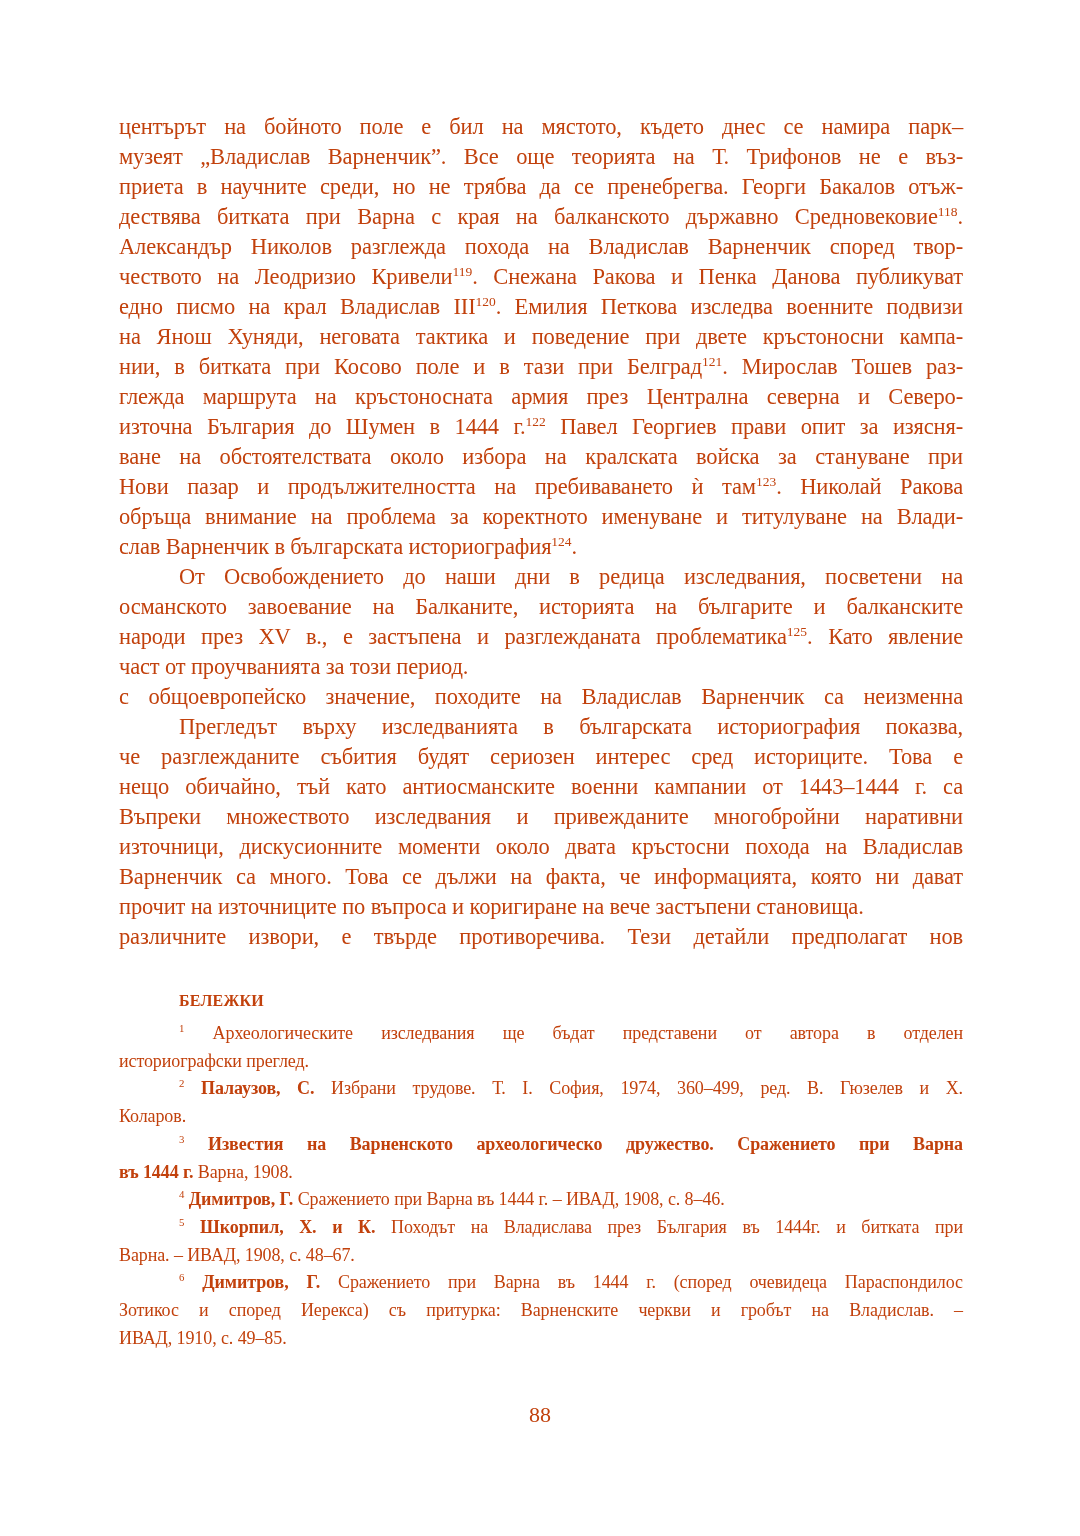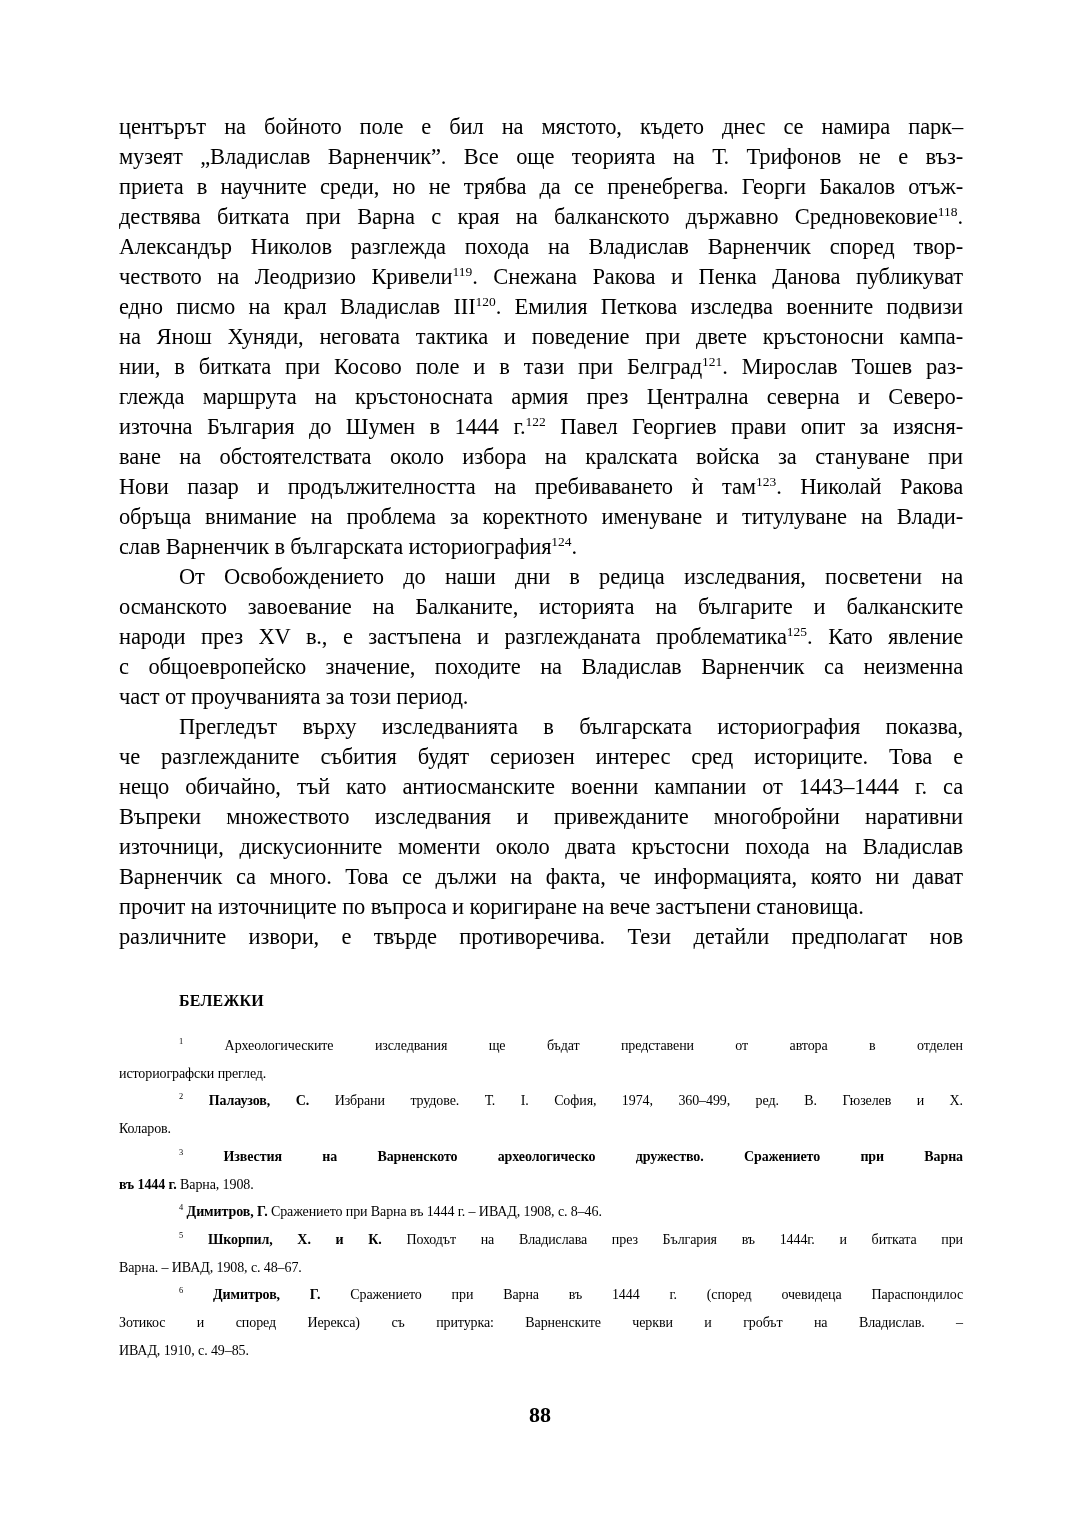--- a/index.html
+++ b/index.html
@@ -5,21 +5,21 @@
   html, body {
     margin: 0;
     padding: 0;
     background: #e8e8e8;
   }
   .page {
     position: relative;
     width: 1080px;
     height: 1536px;
     background: #ffffff;
-    color: #000000;
+    color: #c2410c;
     font-family: "Liberation Serif", "DejaVu Serif", serif;
     overflow: hidden;
   }
   .content {
     position: absolute;
     left: 119px;
     top: 112px;
     width: 844px;
   }
   .body-text {
@@ -50,34 +50,33 @@
   }
   .notes-heading {
     margin-top: 34px;
     font-size: 16px;
     line-height: 30px;
     font-weight: bold;
     text-indent: 60px;
     letter-spacing: 0.2px;
   }
   .notes {
-    margin-top: 16px;
-    font-size: 14px;
+    margin-top: 4px;
+    font-size: 18px;
     line-height: 27.7px;
     letter-spacing: -0.1px;
   }
   .page-number {
     position: absolute;
     left: 0;
     top: 1400px;
     width: 1080px;
     text-align: center;
     font-size: 22px;
     line-height: 30px;
-    font-weight: bold;
   }
 </style>
 </head>
 <body>
 
 <div class="page">
   <div class="content">
     <div class="body-text" id="paragraphs">
         <div>
           <div class="line"><span>центърът на бойното поле е бил на мястото, където днес се намира парк–</span></div>
@@ -93,22 +92,22 @@
           <div class="line"><span>източна България до Шумен в 1444 г.</span><sup>122</sup><span> Павел Георгиев прави опит за изясня-</span></div>
           <div class="line"><span>ване на обстоятелствата около избора на кралската войска за стануване при</span></div>
           <div class="line"><span>Нови пазар и продължителността на пребиваването ѝ там</span><sup>123</sup><span>. Николай Ракова</span></div>
           <div class="line"><span>обръща внимание на проблема за коректното именуване и титулуване на Влади-</span></div>
           <div class="line last"><span>слав Варненчик в българската историография</span><sup>124</sup><span>.</span></div>
         </div>
         <div>
           <div class="line ind"><span>От Освобождението до наши дни в редица изследвания, посветени на</span></div>
           <div class="line"><span>османското завоевание на Балканите, историята на българите и балканските</span></div>
           <div class="line"><span>народи през XV в., е застъпена и разглежданата проблематика</span><sup>125</sup><span>. Като явление</span></div>
+          <div class="line last"><span>част от проучванията за този период.</span></div>
           <div class="line"><span>с общоевропейско значение, походите на Владислав Варненчик са неизменна</span></div>
-          <div class="line last"><span>част от проучванията за този период.</span></div>
         </div>
         <div>
           <div class="line ind"><span>Прегледът върху изследванията в българската историография показва,</span></div>
           <div class="line"><span>че разглежданите събития будят сериозен интерес сред историците. Това е</span></div>
           <div class="line"><span>нещо обичайно, тъй като антиосманските военни кампании от 1443–1444 г. са</span></div>
           <div class="line"><span>Въпреки множеството изследвания и привежданите многобройни наративни</span></div>
           <div class="line"><span>източници, дискусионните моменти около двата кръстосни похода на Владислав</span></div>
           <div class="line"><span>Варненчик са много. Това се дължи на факта, че информацията, която ни дават</span></div>
           <div class="line last"><span>прочит на източниците по въпроса и коригиране на вече застъпени становища.</span></div>
           <div class="line"><span>различните извори, е твърде противоречива. Тези детайли предполагат нов</span></div>

